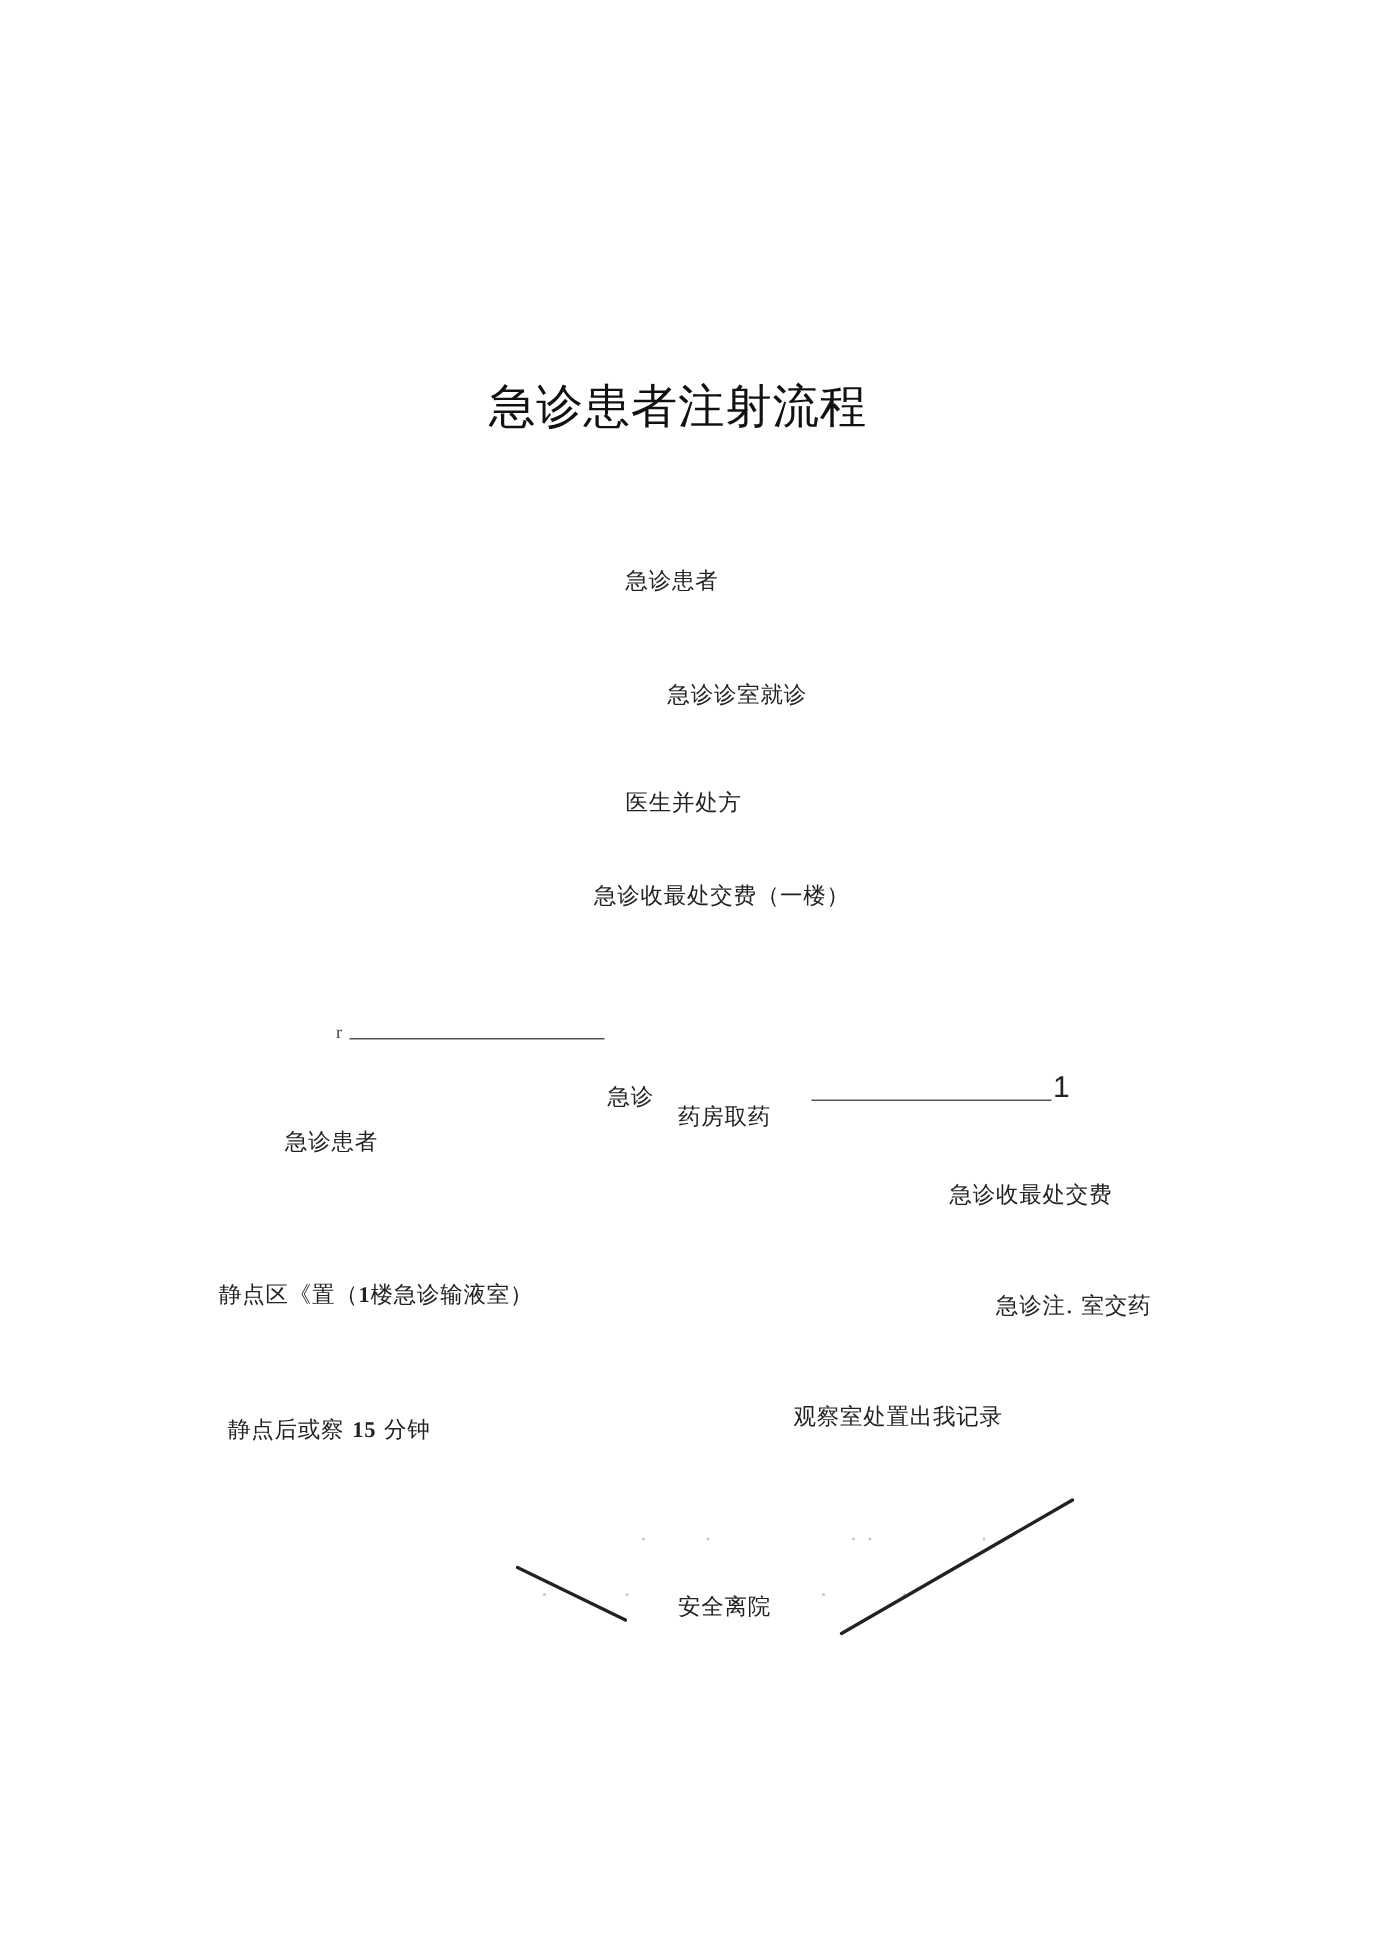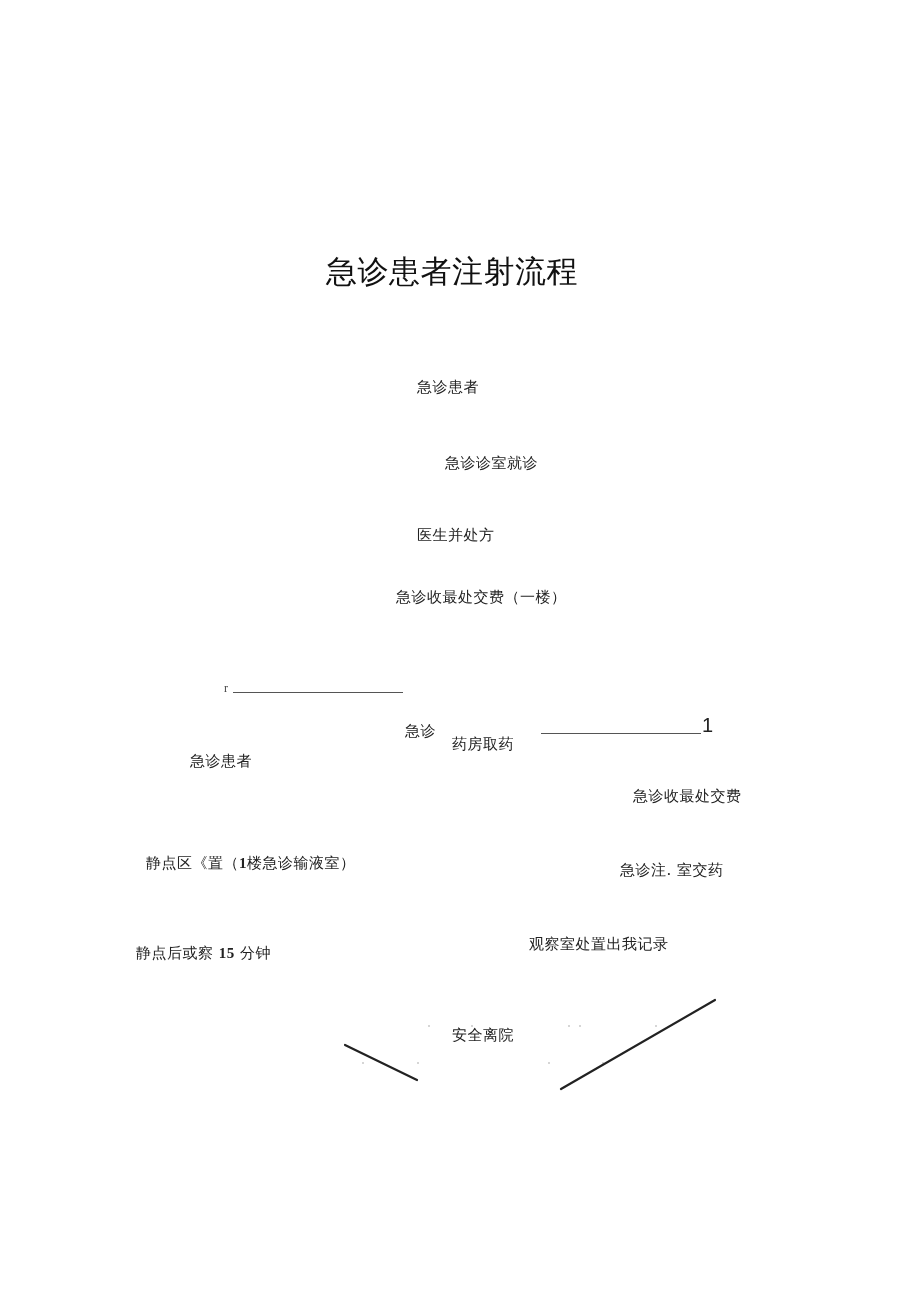--- a/index.html
+++ b/index.html
@@ -100,29 +100,29 @@
   <div class="t sans" style="left:702px; top:715px; font-size:20px;">1</div>
 
   <div class="t" style="left:190px; top:754px;">急诊患者</div>
 
   <div class="t" style="left:633px; top:789px;">急诊收最处交费</div>
 
   <div class="t" style="left:146px; top:856px;">
     <span>静点区《置（</span><span class="b">1</span><span>楼急诊输液室）</span>
   </div>
 
-  <div class="t" style="left:620px; top:863px;">急诊注. 室交药</div>
+  <div class="t" style="left:664px; top:863px;">急诊注. 室交药</div>
 
-  <div class="t" style="left:136px; top:946px;text-align:center;">
+  <div class="t" style="left:152px; top:946px;text-align:center;">
     <span>静点后或察 </span><span class="b">15</span><span> 分钟</span>
   </div>
 
   <div class="t" style="left:529px; top:937px;">观察室处置出我记录</div>
 
-  <div class="t" style="left:452px; top:1028px;">安全离院</div>
+  <div class="t" style="left:452px; top:1064px;">安全离院</div>
 
   <div class="dot" style="left:428px; top:1025px;"></div>
   <div class="dot" style="left:471px; top:1025px;"></div>
   <div class="dot" style="left:568px; top:1025px;"></div>
   <div class="dot" style="left:579px; top:1025px;"></div>
   <div class="dot" style="left:655px; top:1025px;"></div>
   <div class="dot" style="left:362px; top:1062px;"></div>
   <div class="dot" style="left:417px; top:1062px;"></div>
   <div class="dot" style="left:548px; top:1062px;"></div>
   <div class="dot" style="left:602px; top:1062px;"></div>

